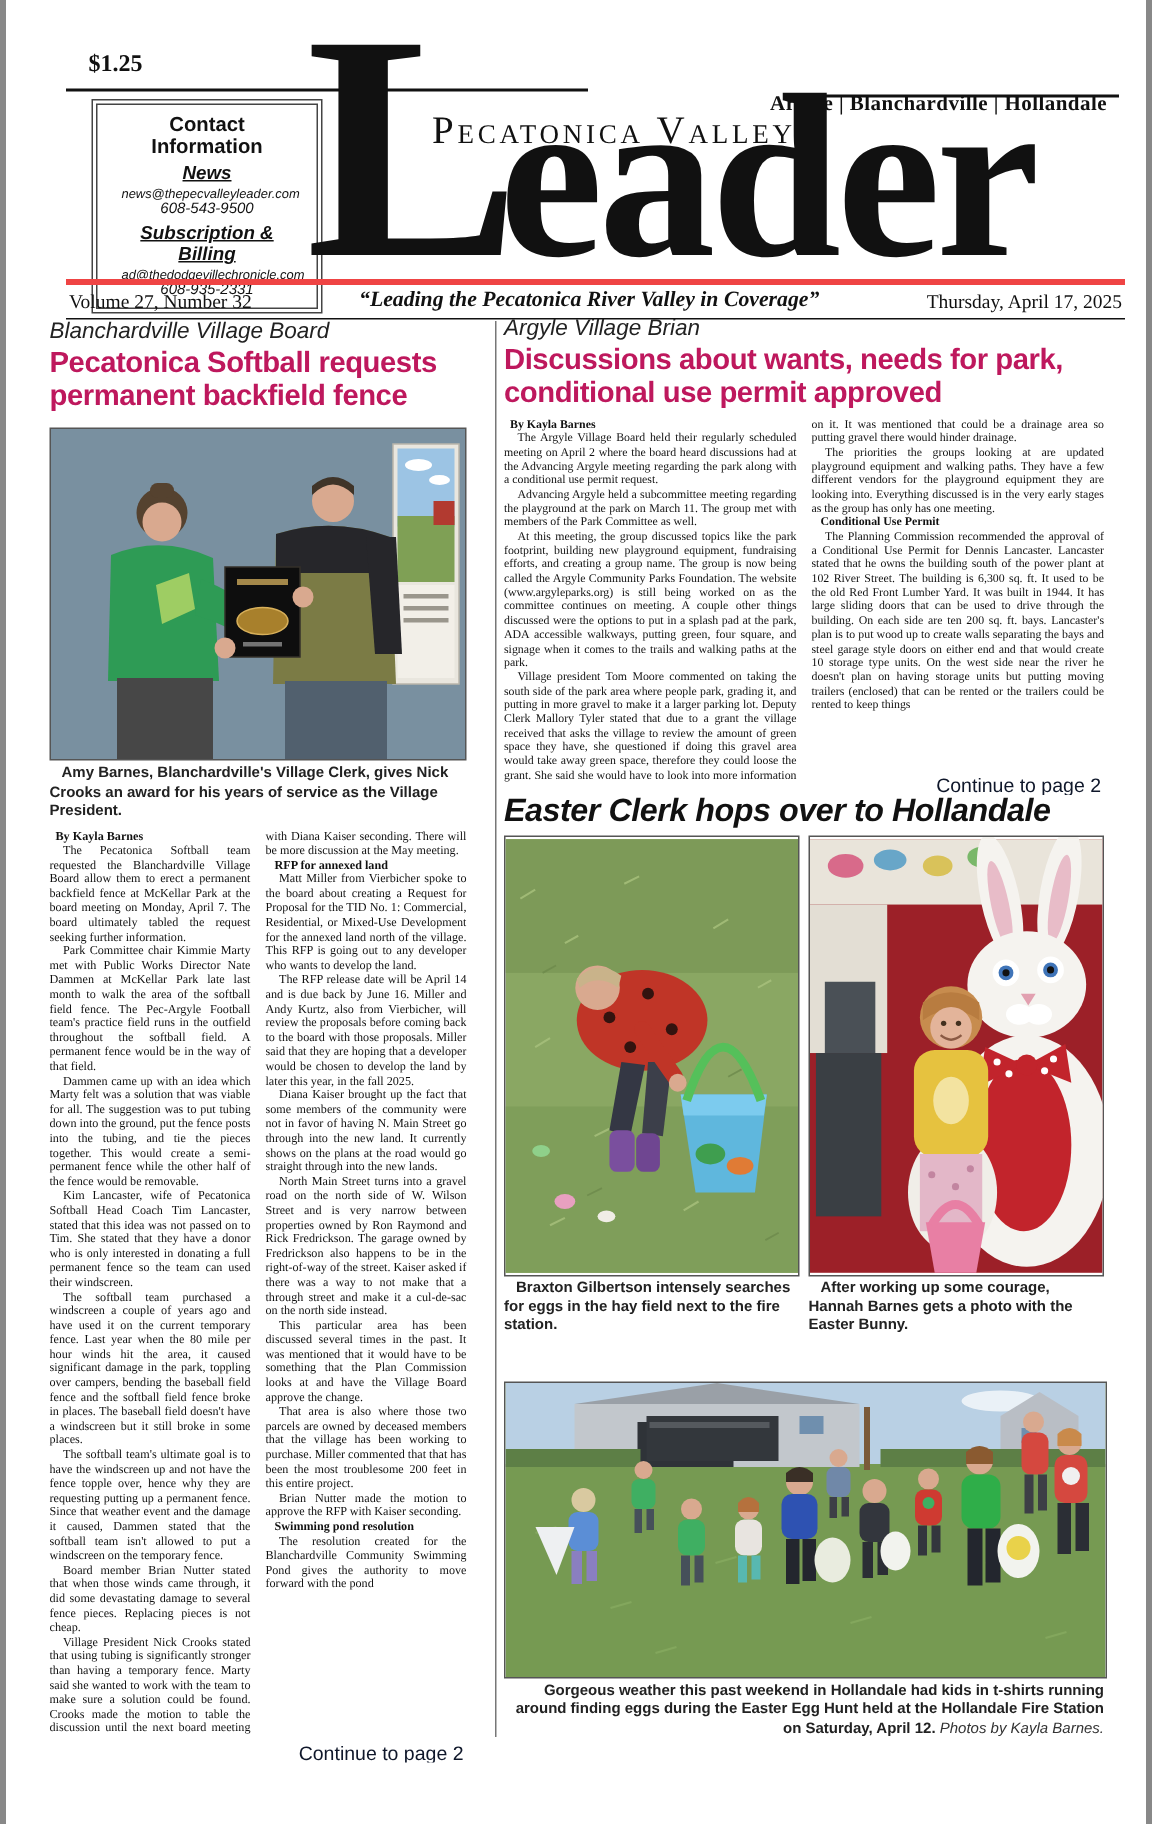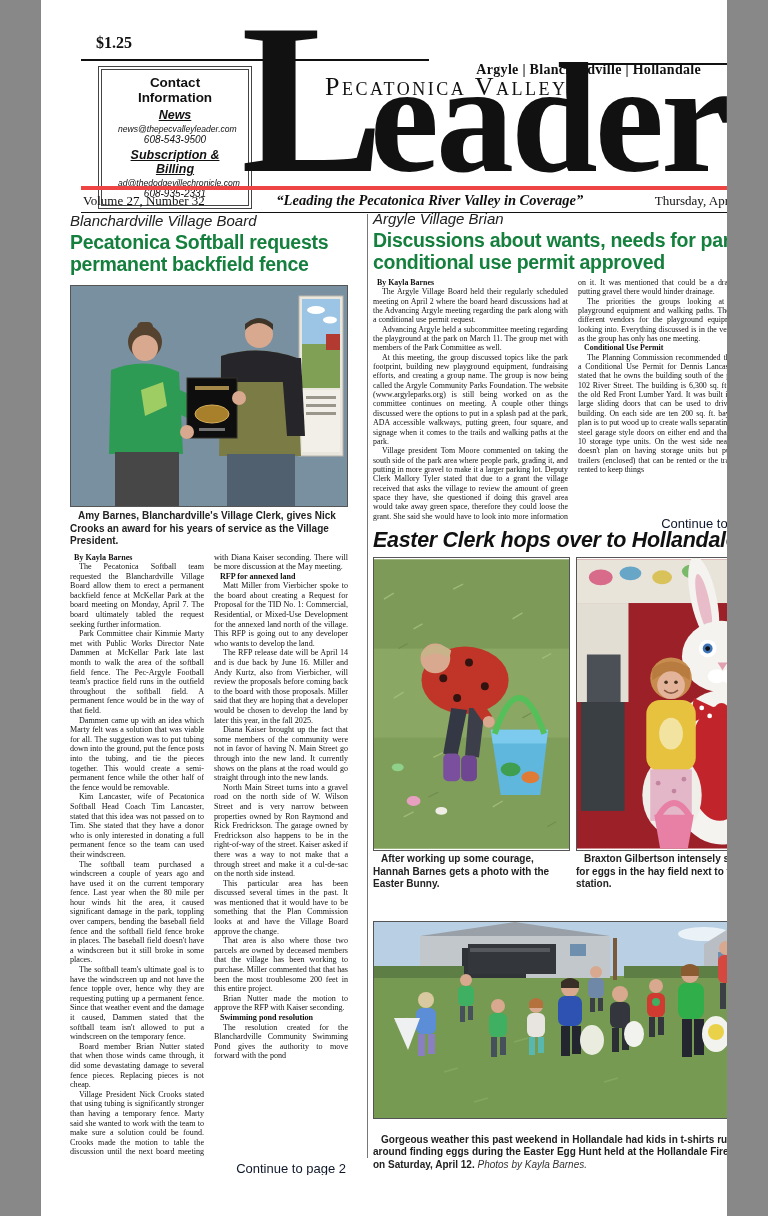--- a/index.html
+++ b/index.html
@@ -1,16 +1,16 @@
 <!DOCTYPE html>
 <html><head>
 <meta charset="utf-8">
 <style>
   html,body{margin:0;padding:0;background:#888;}
-  #page{position:relative;width:686px;height:1216px;background:#fff;margin:0 auto;overflow:hidden;
+  #page{position:relative;width:760px;height:1216px;background:#fff;margin:0 auto;overflow:hidden;
         font-family:"Liberation Serif",serif;color:#111;}
   
   .price{position:absolute;left:55px;top:34px;font:bold 16px "Liberation Serif",serif;}
   .regions{position:absolute;right:26px;top:46px;font:bold 14px "Liberation Serif",serif;letter-spacing:.3px;margin-top:16px;}
   .rule-left{position:absolute;left:40px;top:59px;width:348px;height:2px;background:#111;}
   .rule-right{position:absolute;left:530px;top:63px;width:212px;height:2px;background:#111;}
   .contact{position:absolute;left:57px;top:66px;width:148px;border:1px solid #444;padding:2px;background:#fff;}
   .contact-inner{border:1px solid #444;padding:5px 16px 6px;text-align:center;font-family:"Liberation Sans",sans-serif;}
   .c-title{font:bold 13.5px "Liberation Sans",sans-serif;}
   .c-head{font:bold italic 12.5px "Liberation Sans",sans-serif;text-decoration:underline;margin-top:3px;}
@@ -20,21 +20,21 @@
   .m-L{font:bold 214px/1 "Liberation Serif",serif;}
   .m-rest{font:bold 156px/1 "Liberation Serif",serif;margin-left:-14px;letter-spacing:-3px;}
   .m-small{position:absolute;left:284px;top:72px;font:26px "Liberation Serif",serif;
            font-variant:small-caps;letter-spacing:2.5px;}
   .band{position:absolute;left:40px;top:186px;width:702px;border-top:4px solid #ef4444;border-bottom:1.5px solid #111;
         display:flex;justify-content:space-between;align-items:center;padding:2px 2px 3px;}
   .band .vol,.band .date{font:13px "Liberation Serif",serif;}
   .band .tagline{font:bold italic 14.5px "Liberation Serif",serif;}
   
   .kicker{font:italic 15px "Liberation Sans",sans-serif;color:#222;}
-  .headline{font:bold 19.5px/22px "Liberation Sans",sans-serif;letter-spacing:-.3px;color:#15803d;margin-top:2px;}
+  .headline{font:bold 19.5px/22px "Liberation Sans",sans-serif;letter-spacing:-.3px;color:#be185d;margin-top:2px;}
   .vdivider{position:absolute;left:326px;top:214px;width:1px;height:944px;background:#777;}
   #left-story{position:absolute;left:29px;top:212px;width:278px;}
   #right-story{position:absolute;left:332px;top:210px;width:400px;}
   .photo{display:block;margin-top:10px;border:1px solid #555;}
   .caption{font:bold 10px/12.5px "Liberation Sans",sans-serif;margin-top:3px;text-indent:8px;color:#222;}
   .bodycols{margin-top:5px;column-count:2;column-gap:10px;column-fill:auto;overflow:hidden;
             font-family:"Liberation Serif",serif;font-size:8.1px;line-height:9.6px;text-align:justify;position:relative;}
   #left-body{height:622px;}
   #right-body{height:252px;font-size:7.9px;line-height:9.35px;}
   .bodycols p{margin:0;}
@@ -43,21 +43,21 @@
   .b-sub{font-weight:bold;text-indent:6px;}
   .continue{position:absolute;right:2px;bottom:-1px;background:#fff;padding-left:6px;
             font:13px "Liberation Sans",sans-serif;color:#0f172a;}
   
   #easter{position:absolute;left:332px;top:528px;width:400px;}
   .e-head{font:bold italic 21.5px "Liberation Sans",sans-serif;letter-spacing:-.3px;margin-bottom:4px;}
   .e-photos{display:flex;gap:6px;}
   .e-caps{display:flex;gap:6px;margin-top:2px;}
   .e-caps .caption{margin-top:0;width:197px;}
   .bigphoto{margin-top:30px;border:1px solid #555;display:block;}
-  .bigcaption{font:bold 10px/12.5px "Liberation Sans",sans-serif;margin-top:15px;text-indent:8px;color:#222;}
+  .bigcaption{font:bold 10px/12.5px "Liberation Sans",sans-serif;margin-top:3px;text-indent:8px;color:#222;text-align:right;}
   .credit{font:italic 10px "Liberation Sans",sans-serif;font-weight:normal;color:#333;}
 </style>
 </head>
 <body>
 
 <div id="page">
 
   <div class="price">$1.25</div>
   <div class="regions">Argyle | Blanchardville | Hollandale</div>
   <div class="rule-left"></div>
@@ -252,22 +252,22 @@
           <circle cx="82" cy="226" r="2.4" fill="#c285a0"></circle>
             <circle cx="98" cy="234" r="2.4" fill="#c285a0"></circle>
             <circle cx="108" cy="222" r="2.4" fill="#c285a0"></circle>
           <path d="M78 258 L118 258 L112 292 L84 292 Z" fill="#e87fa4"></path>
           <path d="M82 260 Q98 232 114 260" stroke="#e87fa4" stroke-width="6" fill="none"></path>
         </g>
       </svg>
     </div>
 
     <div class="e-caps">
+      <div class="caption">Braxton Gilbertson intensely searches for eggs in the hay field next to the fire station.</div>
       <div class="caption">After working up some courage, Hannah Barnes gets a photo with the Easter Bunny.</div>
-      <div class="caption">Braxton Gilbertson intensely searches for eggs in the hay field next to the fire station.</div>
     </div>
 
     <svg class="bigphoto" width="400" height="196" viewBox="0 0 400 196">
       <rect width="400" height="196" fill="#769a52"></rect>
       <rect width="400" height="54" fill="#b9d0e4"></rect>
       <ellipse cx="330" cy="12" rx="26" ry="7" fill="#ffffff" opacity="0.7"></ellipse>
 
       <g>
         <rect x="46" y="14" width="190" height="42" fill="#c2c7cc"></rect>
         <polygon points="46,14 141,0 236,14" fill="#9aa0a7"></polygon>

